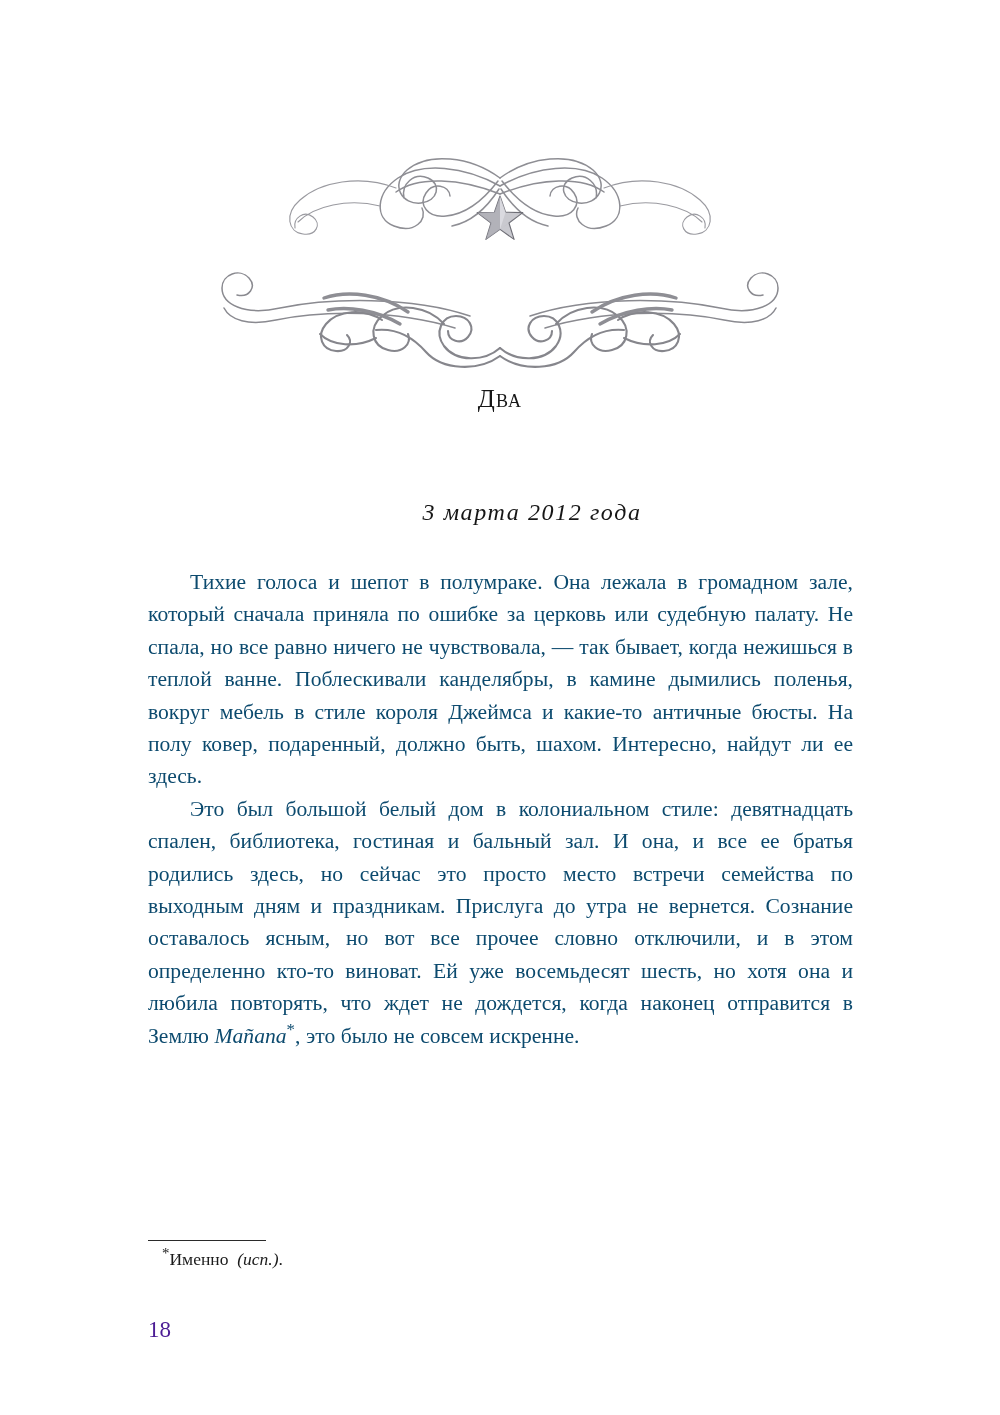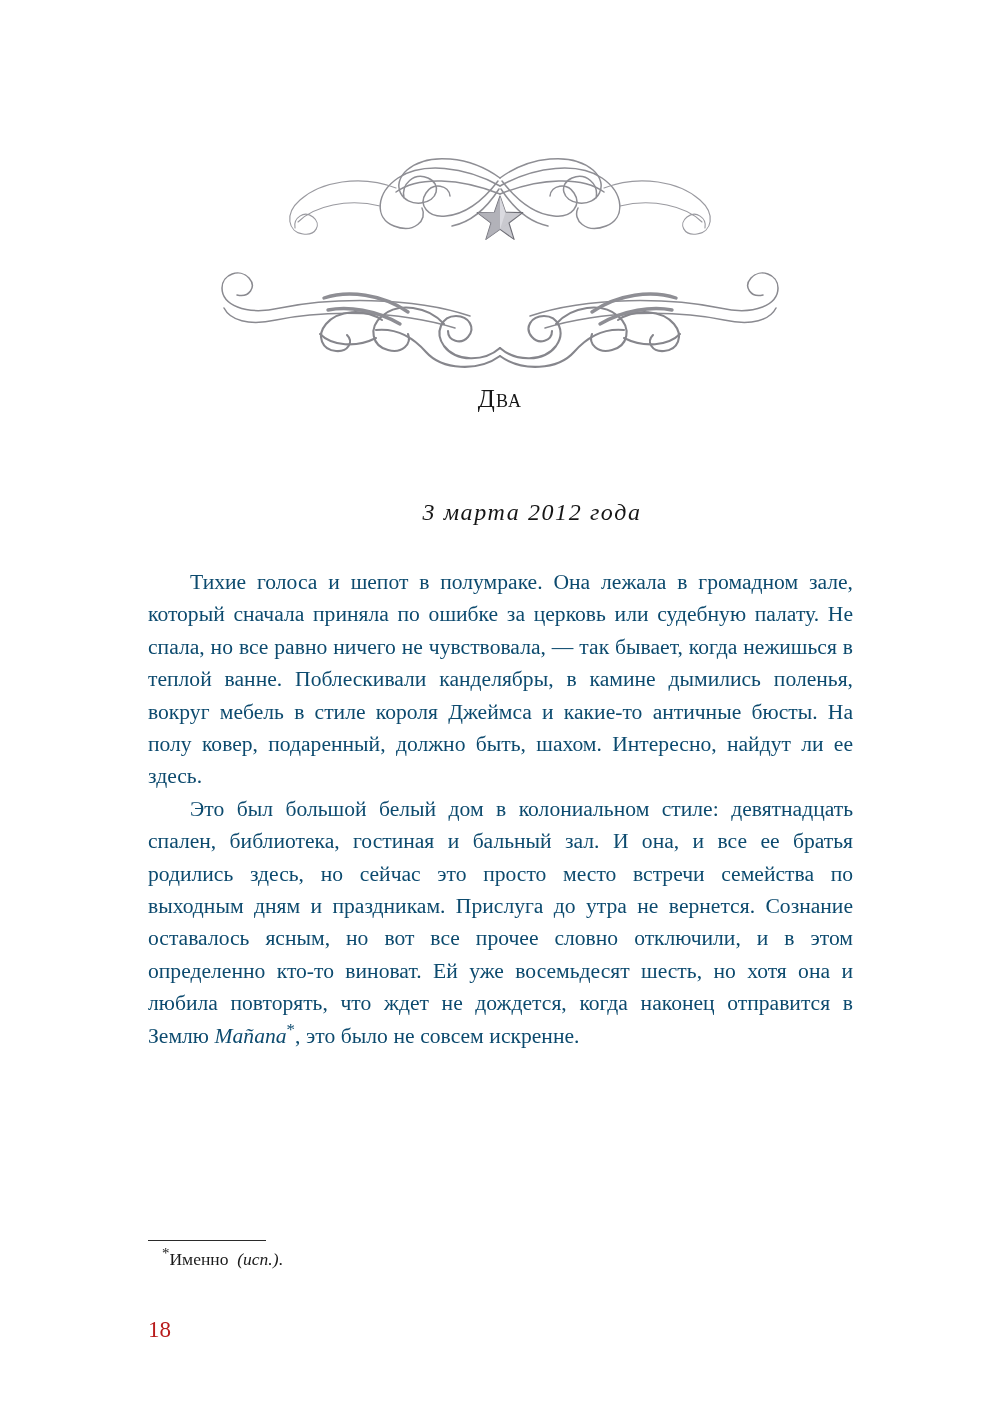--- a/index.html
+++ b/index.html
@@ -130,21 +130,21 @@
   }
   .footnote-text i {
   }
 
   
   .page-number {
     position: absolute;
     left: 148px;
     top: 1318px;
     font-size: 23px;
-    color: #b91c1c;
+    color: #4c1d95;
     line-height: 1;
   }
 </style>
 </head>
 <body>
 
 <div class="page">
 
   <div class="ornament-block">
     <svg class="ornament-svg" width="600" height="225" viewBox="0 0 600 225">

